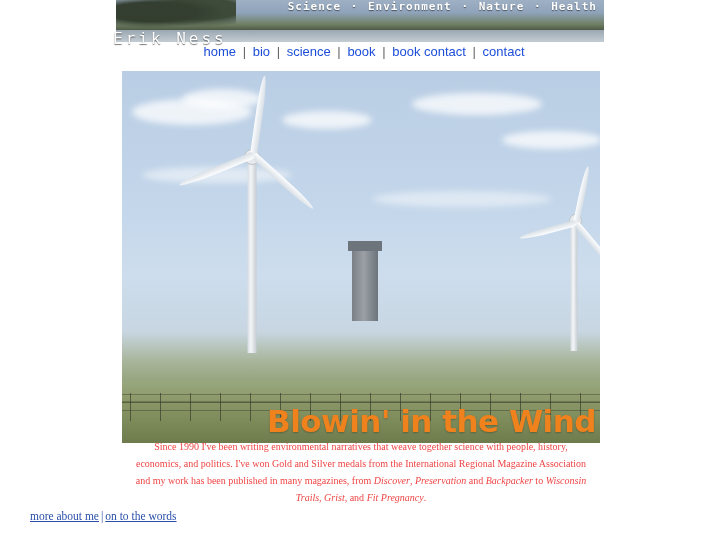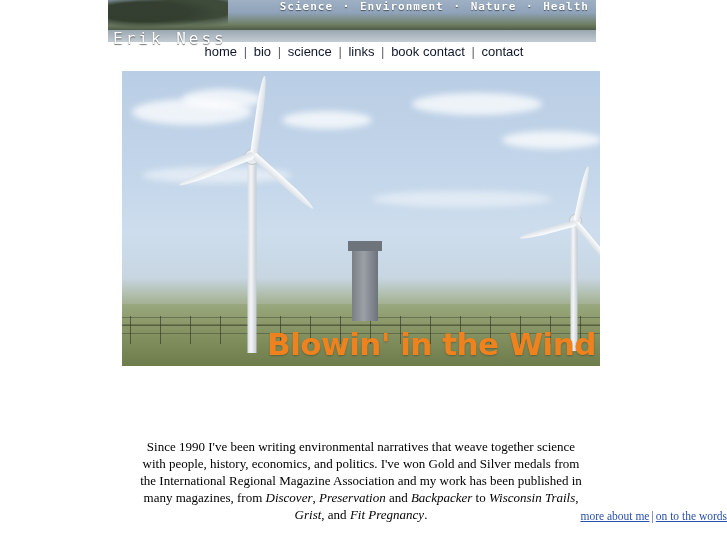--- a/index.html
+++ b/index.html
@@ -16,21 +16,21 @@
   }
   .page {
     position: relative;
     width: 727px;
     height: 545px;
   }
 
   
   .banner {
     position: absolute;
-    left: 108px;
+    left: 116px;
     top: 0;
     width: 488px;
     height: 42px;
     background: linear-gradient(to bottom,
         #9fb0c4 0%,
         #8fa3ba 30%,
         #6f7f63 58%,
         #4d5a46 72%,
         #9aa6ae 84%,
         #b9c3cb 100%);
@@ -86,32 +86,32 @@
     position: absolute;
     left: 120px;
     top: 44px;
     width: 488px;
     text-align: center;
     font-size: 13px;
     color: #333;
     white-space: nowrap;
   }
   .mainnav a {
-    color: #0f172a;
+    color: #1d4ed8;
     text-decoration: none;
   }
   .mainnav .sep { color: #666; padding: 0 3px; }
 
   
   .hero {
     position: absolute;
     left: 122px;
     top: 71px;
     width: 478px;
-    height: 295px;
+    height: 372px;
     overflow: hidden;
     background: linear-gradient(to bottom,
         #b9cde4 0%,
         #c3d6ea 35%,
         #cddded 55%,
         #c8d6e2 70%,
         #a8b59a 78%,
         #8f9c72 86%,
         #7d8a5f 94%,
         #6f7d55 100%);
@@ -221,32 +221,32 @@
     color: #2a4fa8;
     text-decoration: underline;
   }
   .bio {
     position: absolute;
     left: 135px;
     top: 438px;
     width: 452px;
     text-align: center;
     font-family: "Liberation Serif", serif;
-    font-size: 13px;
+    font-size: 10px;
     line-height: 17px;
-    color: #000000;
+    color: #ef4444;
   }
   .bio i { font-style: italic; }
 
   .footlinks {
     position: absolute;
     left: 0;
     top: 510px;
     width: 727px;
-    text-align: right;
+    text-align: left;
     font-family: "Liberation Serif", serif;
     font-size: 11.5px;
     color: #2a4fa8;
     padding-left: 30px;
     box-sizing: border-box;
   }
   .footlinks a {
     color: #2a4fa8;
     text-decoration: underline;
   }
@@ -273,21 +273,21 @@
 
   <div class="sitetitle">Erik Ness</div>
 
   <div class="mainnav">
     <a href="#">home</a>
     <span class="sep">|</span>
     <a href="#">bio</a>
     <span class="sep">|</span>
     <a href="#">science</a>
     <span class="sep">|</span>
-    <a href="#">links</a>
+    <a href="#">book</a>
     <span class="sep">|</span>
     <a href="#">book contact</a>
     <span class="sep">|</span>
     <a href="#">contact</a>
   </div>
 
   <div class="hero">
     <div class="cloud" style="left:10px; top:28px; width:120px; height:26px;"></div>
     <div class="cloud" style="left:60px; top:18px; width:80px; height:20px;"></div>
     <div class="cloud" style="left:160px; top:40px; width:90px; height:18px;"></div>

